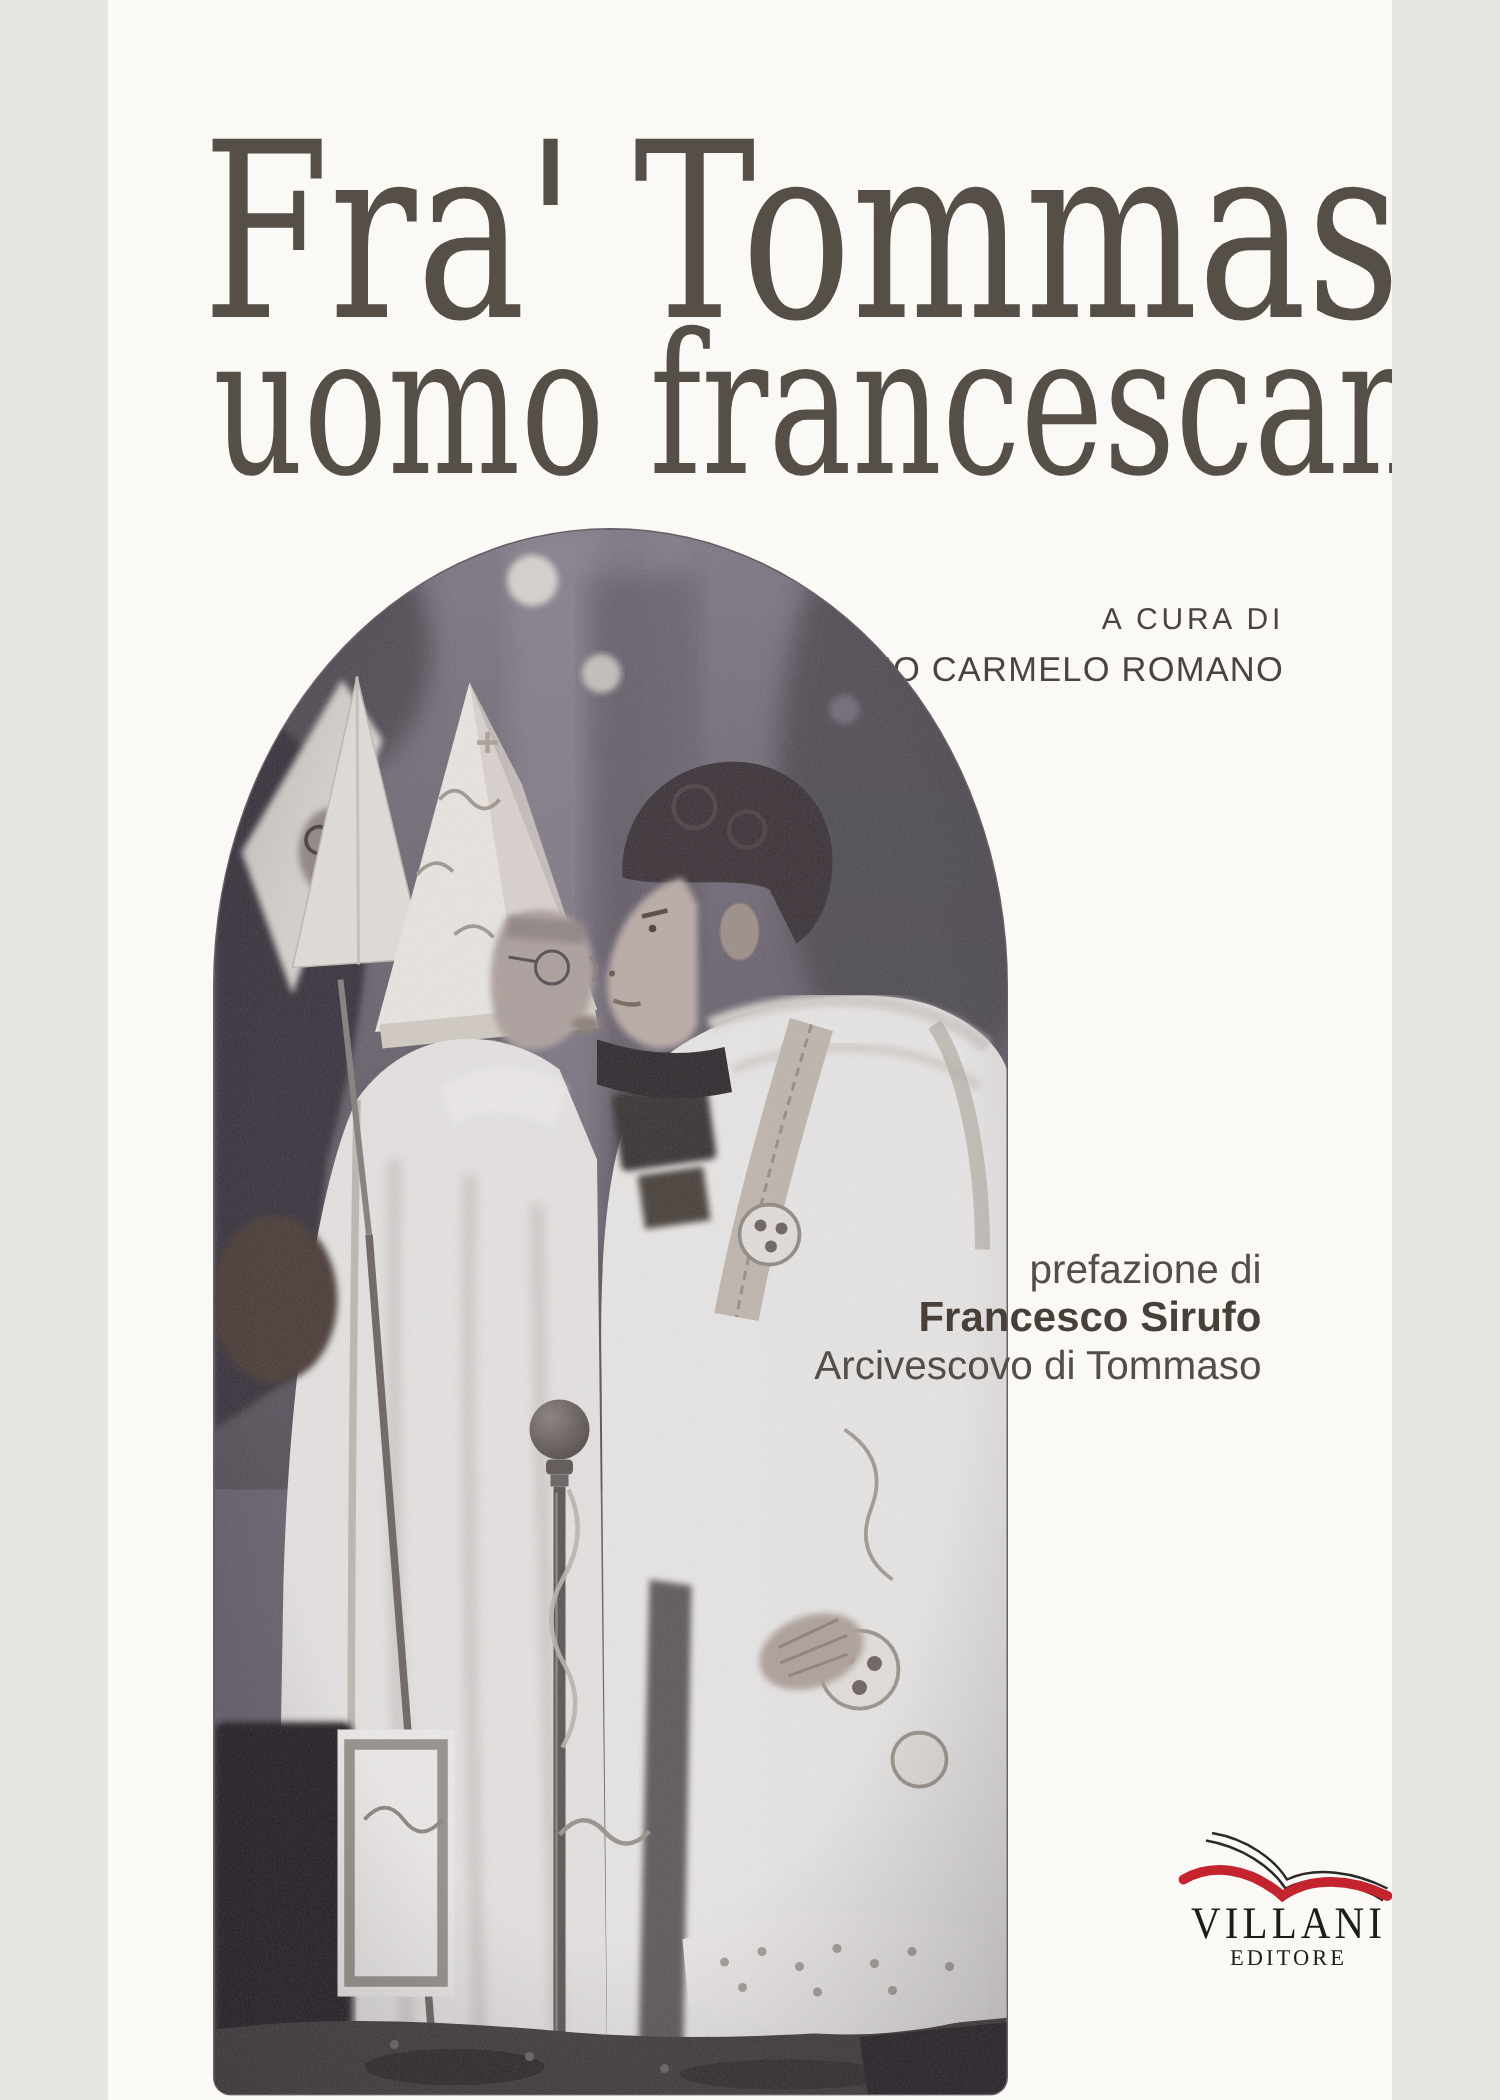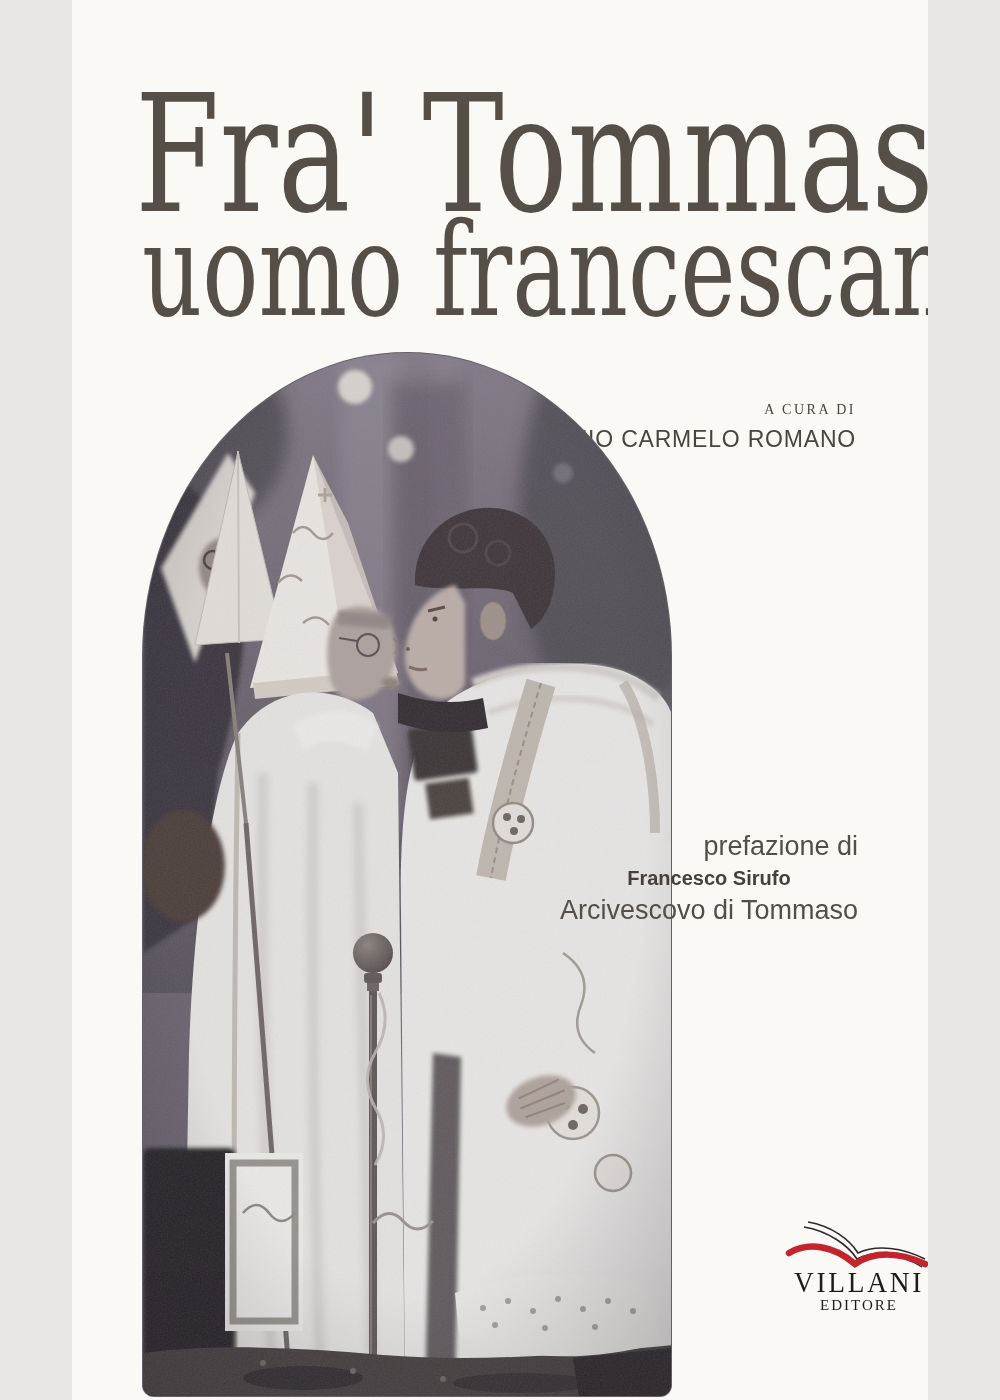--- a/index.html
+++ b/index.html
@@ -5,34 +5,34 @@
   html,body { margin:0; padding:0; background:#e8e6e2; }
   .page {
     position:relative; width:856px; height:1400px; margin:0 auto;
     background:#fbf9f5; overflow:hidden;
     font-family:"Liberation Sans", sans-serif;
   }
   .title-svg { position:absolute; left:0; top:0; }
   .curator {
     position:absolute; right:72px; top:402px; text-align:right; color:#4a443e;
   }
-  .curator .label { font-size:14px; letter-spacing:2.5px; margin:0 0 8px 0;font-family:Liberation Serif, serif; }
+  .curator .label { font-size:20px; letter-spacing:2.5px; margin:0 0 8px 0; }
   .curator .name  { font-size:23px; letter-spacing:0.8px; margin:0; }
   .photo-frame {
     position:absolute; left:70px; top:352px; width:530px; height:1045px;
     border-radius:265px 265px 12px 12px / 305px 305px 12px 12px;
     overflow:hidden; border:1px solid rgba(95,90,95,0.5); box-sizing:border-box;
     background:#6a636e;
   }
   .photo-frame svg { display:block; }
   .preface {
-    position:absolute; right:70px; top:830px; text-align:right;
+    position:absolute; right:87px; top:830px; text-align:right;
     color:#544e48; font-size:27px; line-height:32px;
   }
-  .preface .author { font-weight:bold; font-size:20px; color:#493f39;text-align:center; }
+  .preface .author { font-weight:bold; font-size:28px; color:#493f39; }
   .logo { position:absolute; left:708px; top:1216px; }
 </style>
 </head>
 <body>
 
 <div class="page">
 
   <svg class="title-svg" width="1000" height="345" viewBox="0 0 1000 345">
     <text x="63" y="211" font-family="DejaVu Serif, serif" font-size="163" fill="#564f47" textLength="872" lengthAdjust="spacingAndGlyphs">Fra' Tommaso</text>
     <text x="70" y="315" font-family="DejaVu Serif, serif" font-size="130" fill="#564f47" textLength="866" lengthAdjust="spacingAndGlyphs">uomo francescano</text>

